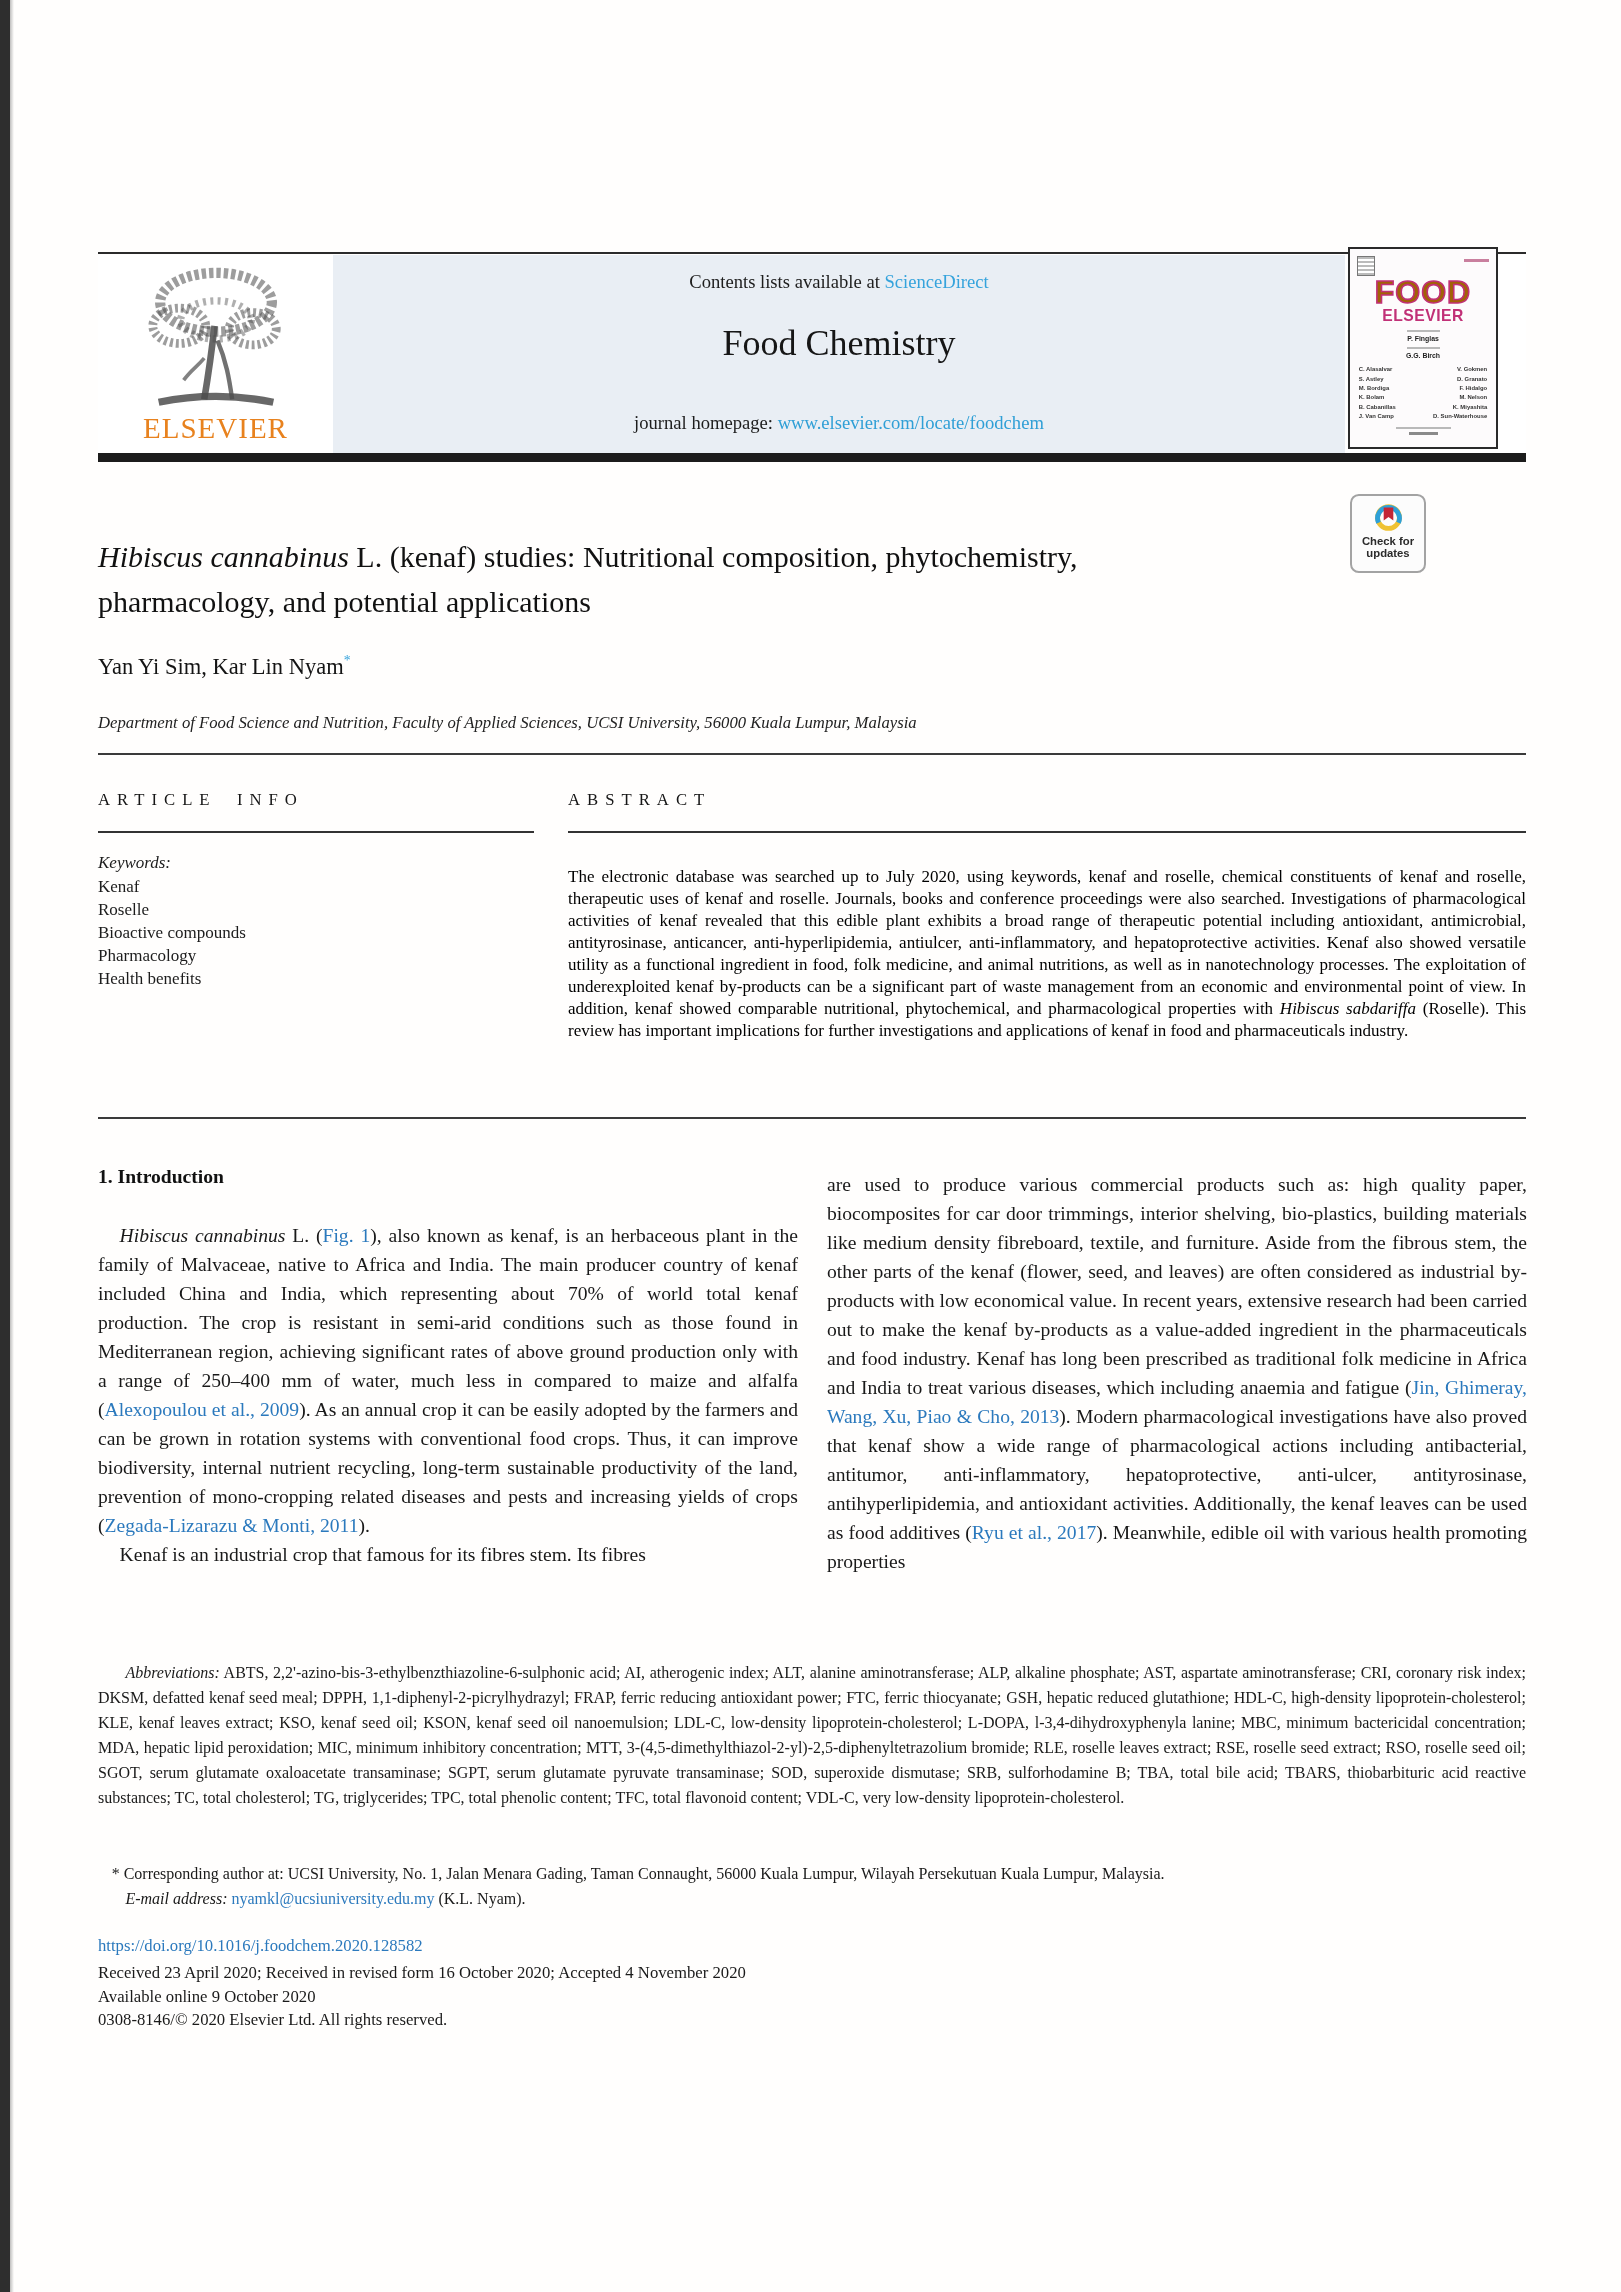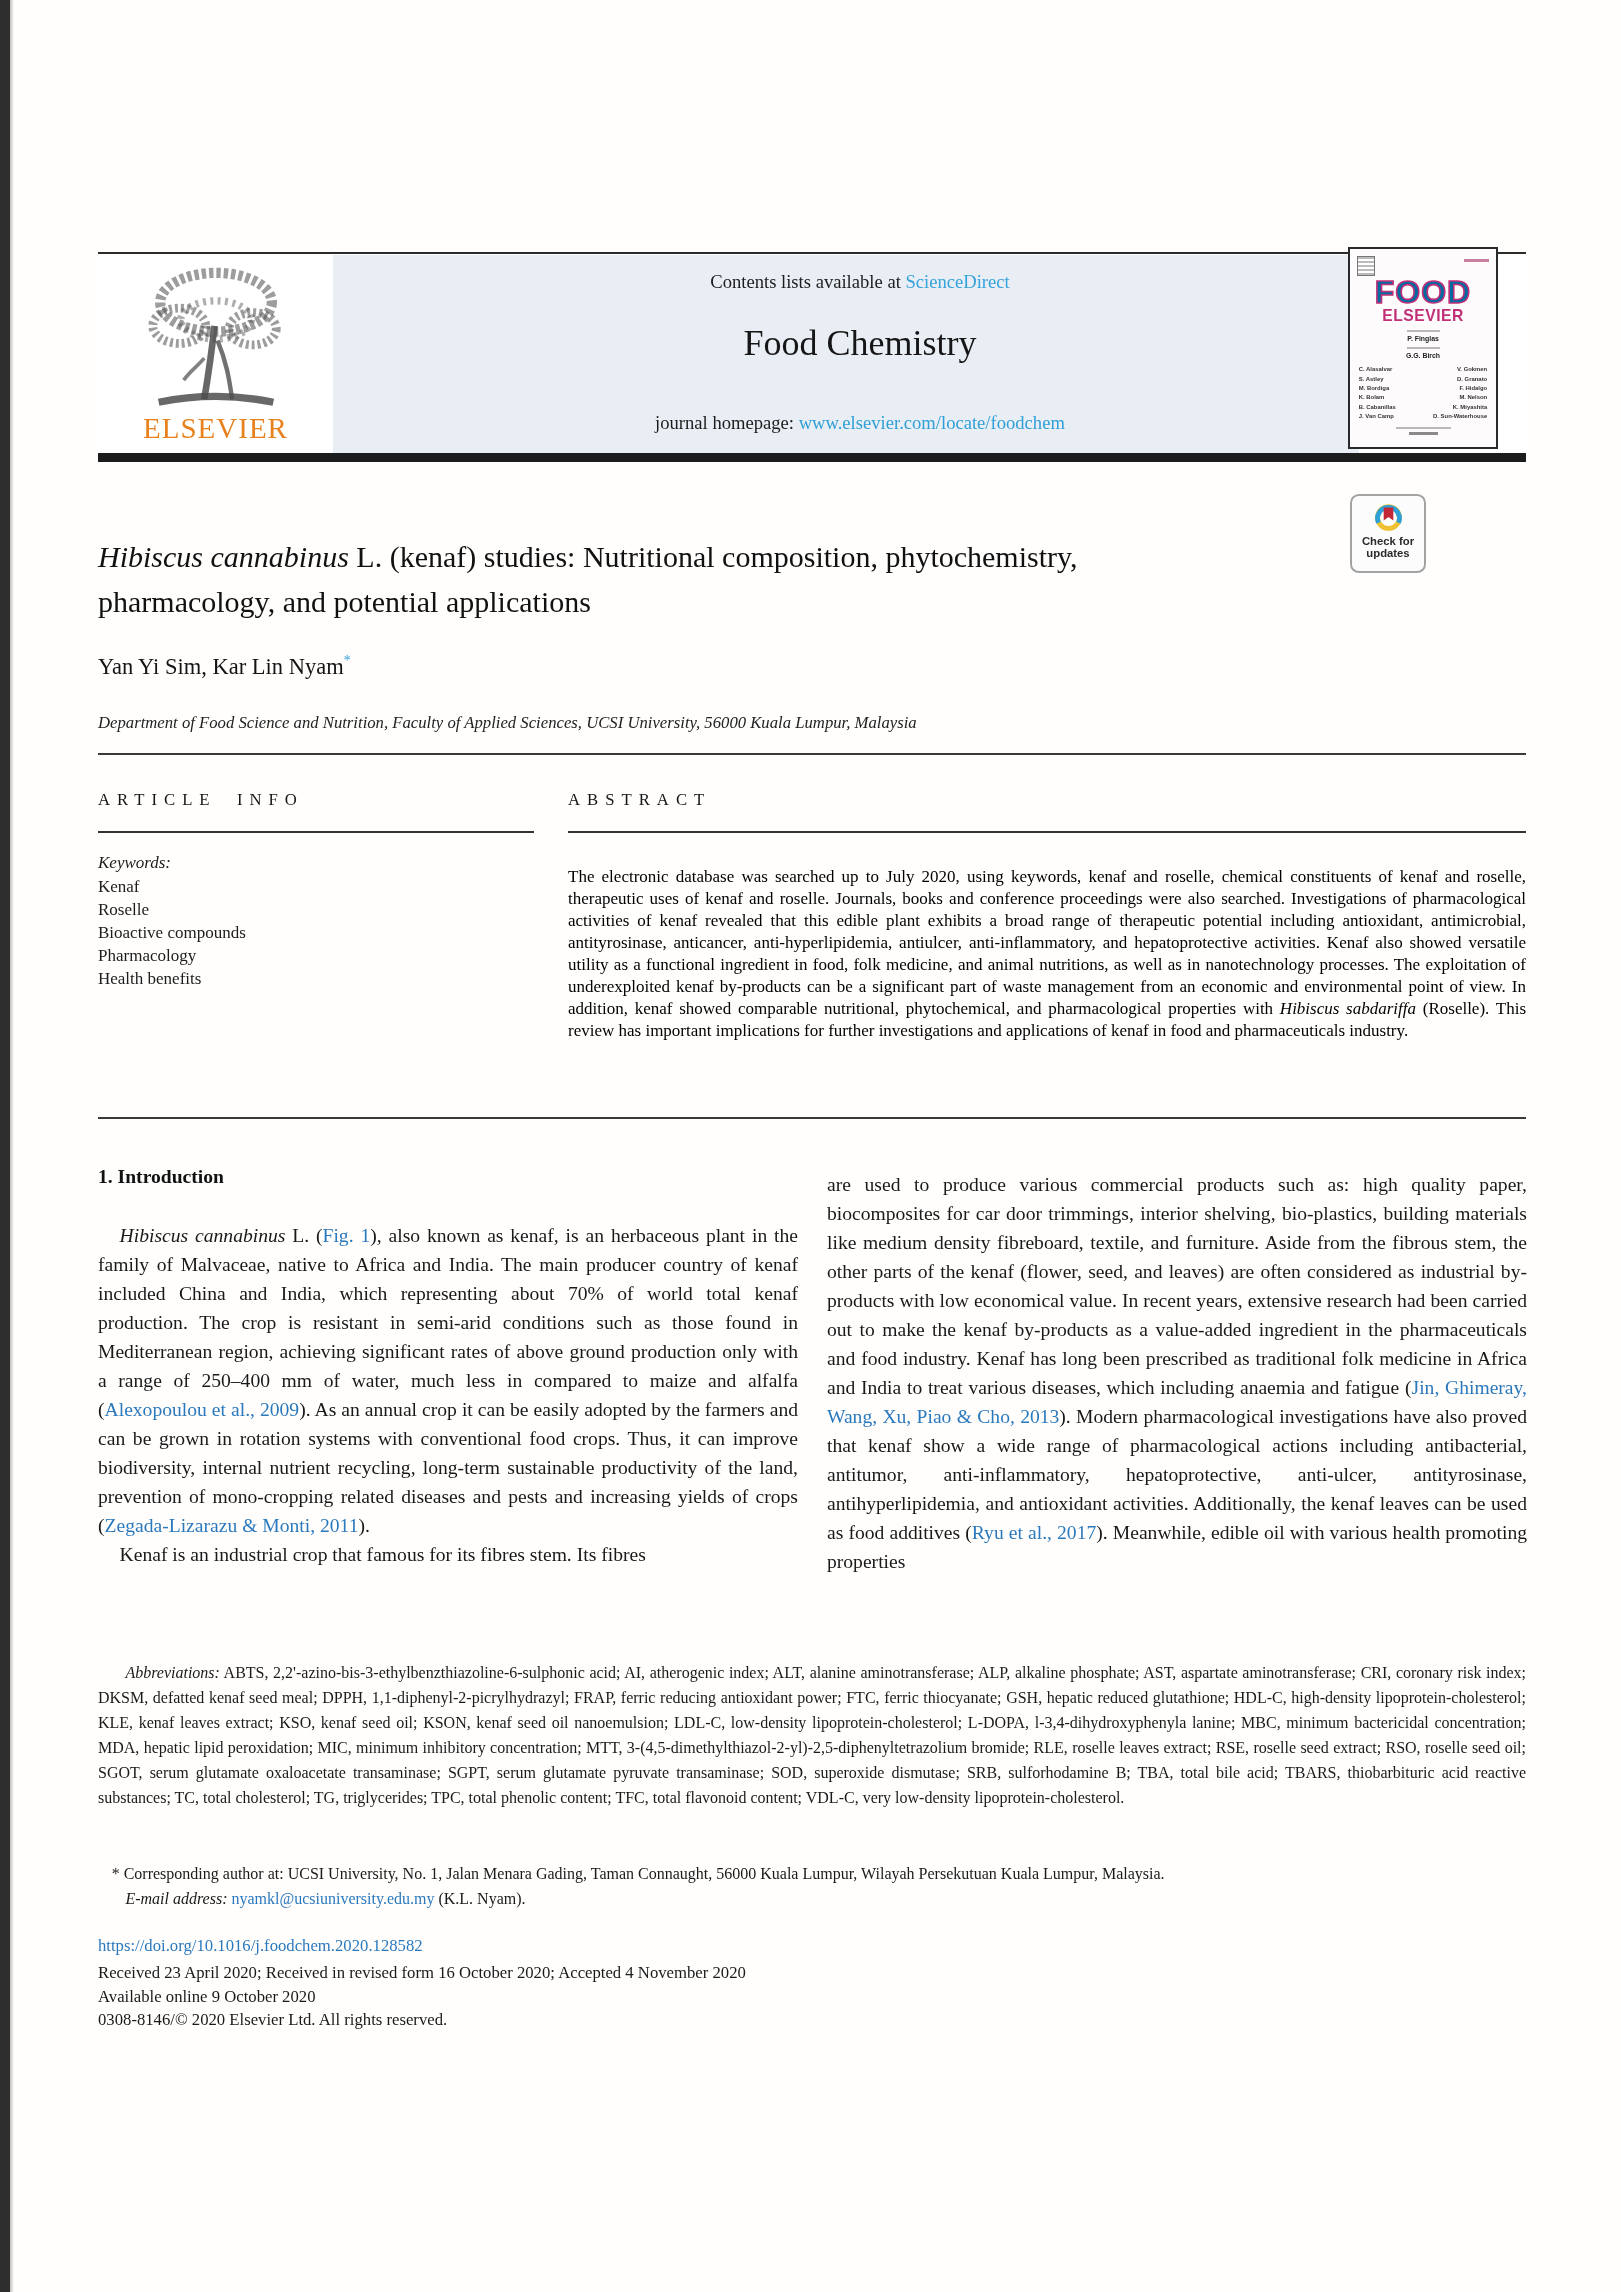--- a/index.html
+++ b/index.html
@@ -18,35 +18,35 @@
   .rule-mid{left:98px;top:753px;width:1428px;height:2px;background:#3a3a3a;}
   .rule-info{left:98px;top:831px;width:436px;height:2px;background:#333;}
   .rule-abs{left:568px;top:831px;width:958px;height:2px;background:#333;}
   .rule-sec{left:98px;top:1117px;width:1428px;height:2px;background:#3a3a3a;}
 
   .banner{position:absolute;left:98px;top:255px;width:1428px;height:198px;display:flex;}
   .logo-cell{width:235px;height:198px;background:#fff;position:relative;}
   .elsevier-tree{position:absolute;left:37px;top:11.8px;}
   .elsevier-word{position:absolute;left:0;top:157px;width:235px;text-align:center;
         font-size:29px;letter-spacing:1px;color:#e8821e;}
-  .blue-cell{width:1012px;height:198px;background:#e9eef4;position:relative;text-align:center;padding-left:14px;}
+  .blue-cell{width:1012px;height:198px;background:#e9eef4;position:relative;text-align:center;}
   .contents-line{position:absolute;top:15.7px;width:100%;font-size:18.6px;color:#1d1d1d;}
   .link-sd{color:#35a3dc;text-decoration:none;cursor:pointer;}
   .journal-name{position:absolute;top:67px;width:100%;font-size:36px;color:#161616;}
   .homepage-line{position:absolute;top:157px;width:100%;font-size:18.6px;color:#1d1d1d;}
   .link-url{color:#2f9fd6;text-decoration:none;cursor:pointer;}
   .cover-cell{flex:1;background:#fff;}
 
   .cover{position:absolute;left:1348px;top:247px;width:150px;height:202px;background:#fdfbfc;
         border:2px solid #2a2a2a;box-sizing:border-box;font-family:"Liberation Sans",sans-serif;}
   .cover-minilogo{position:absolute;left:6.9px;top:6.9px;width:15.7px;height:18.6px;border:1px solid #777;
         background:repeating-linear-gradient(180deg,#bbb 0 2px,#fff 2px 3.9px);}
   .cover-topright{position:absolute;right:6.9px;top:9.8px;width:25.5px;height:2.9px;background:#c97f9e;}
   .cover-food{margin-top:29px;text-align:center;font-weight:bold;font-size:32px;line-height:29px;
-        letter-spacing:1px;color:#0369a1;-webkit-text-stroke:1.6px #c13077;}
+        letter-spacing:1px;color:#a16207;-webkit-text-stroke:1.6px #c13077;}
   .cover-chem{text-align:center;font-weight:bold;font-size:15.7px;letter-spacing:0.5px;color:#c13077;}
   .cover-bar{margin:4.9px auto 0;width:33px;height:2px;background:#b9b9b9;}
   .cover-ed{ text-align:center;font-weight:bold;font-size:6.9px;color:#222;margin-top:2.9px;}
   .cover-cols{display:flex;justify-content:space-between;padding:0 8.8px;margin-top:6.9px;
         font-size:5.9px;font-weight:bold;line-height:9.3px;color:#333;}
   .cover-footbar{margin:5.9px auto 0;width:55px;height:2px;background:#b9b9b9;}
   .cover-footbar2{margin:2.9px auto 0;width:29px;height:2.9px;background:#8a8a8a;}
 
   .check-badge{position:absolute;left:1350px;top:494px;width:76px;height:79px;background:#fcfcfc;
         border:2px solid #a3a3a3;border-radius:8.8px;box-sizing:border-box;cursor:pointer;

